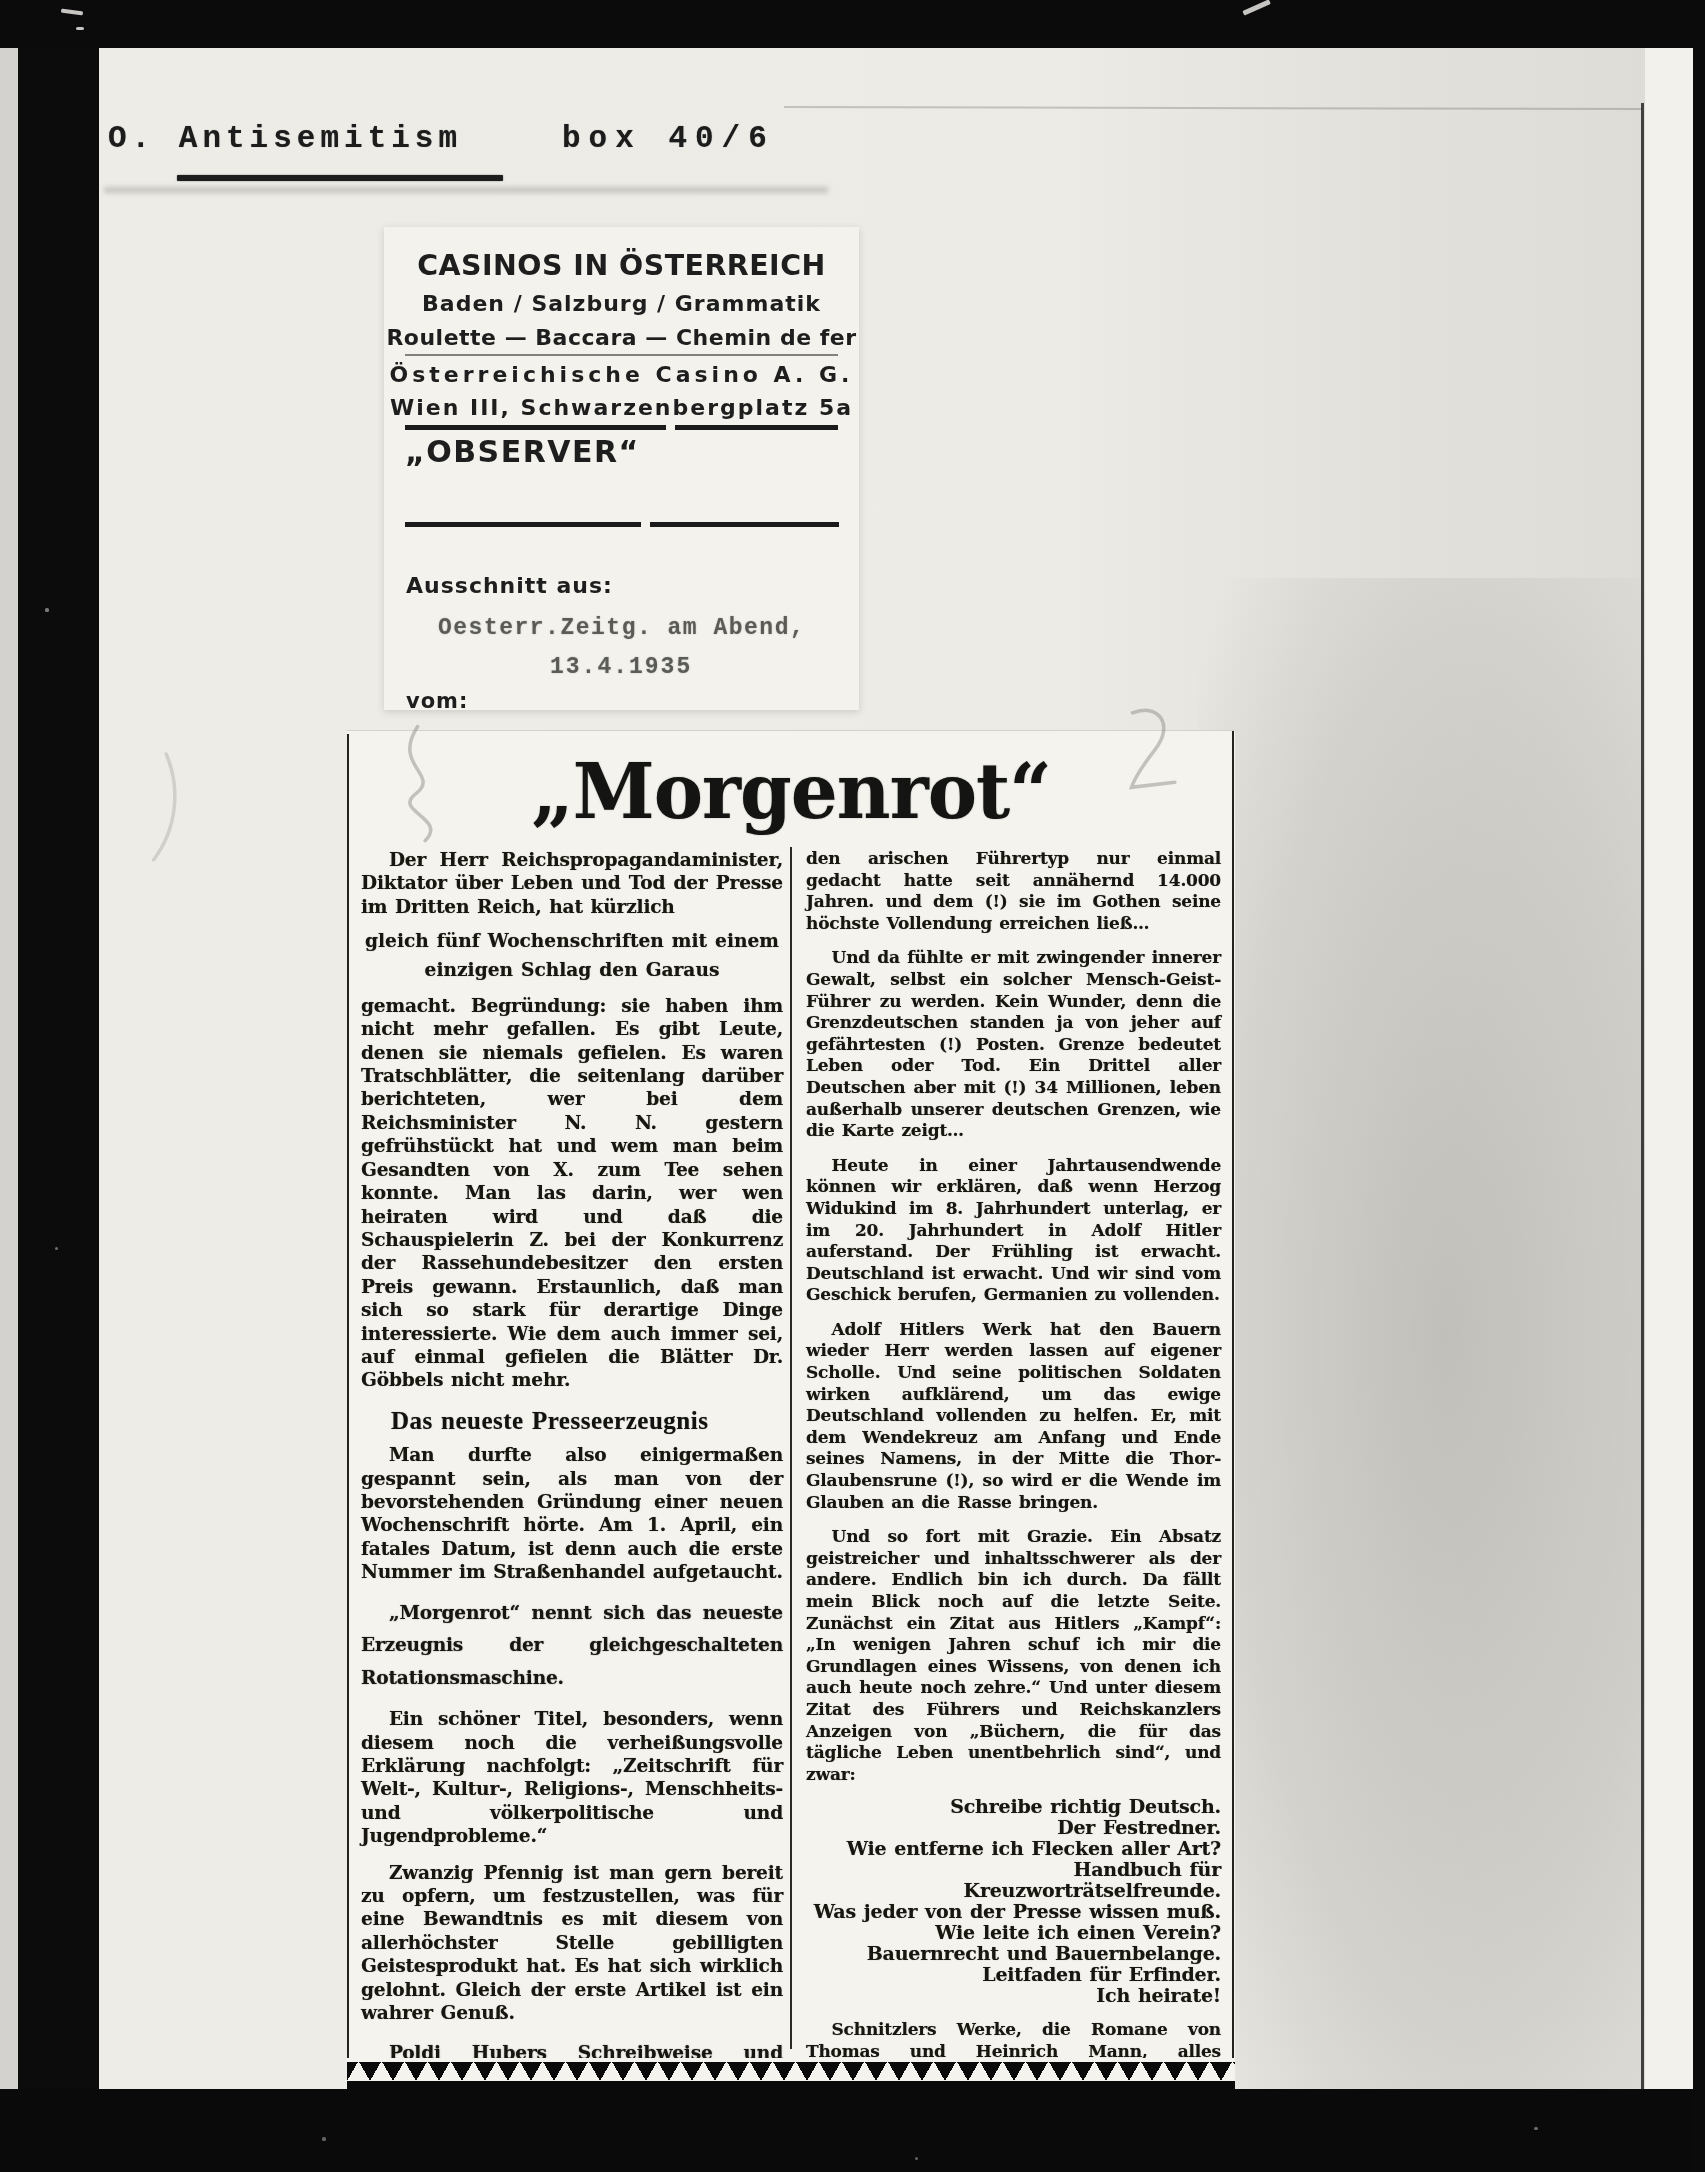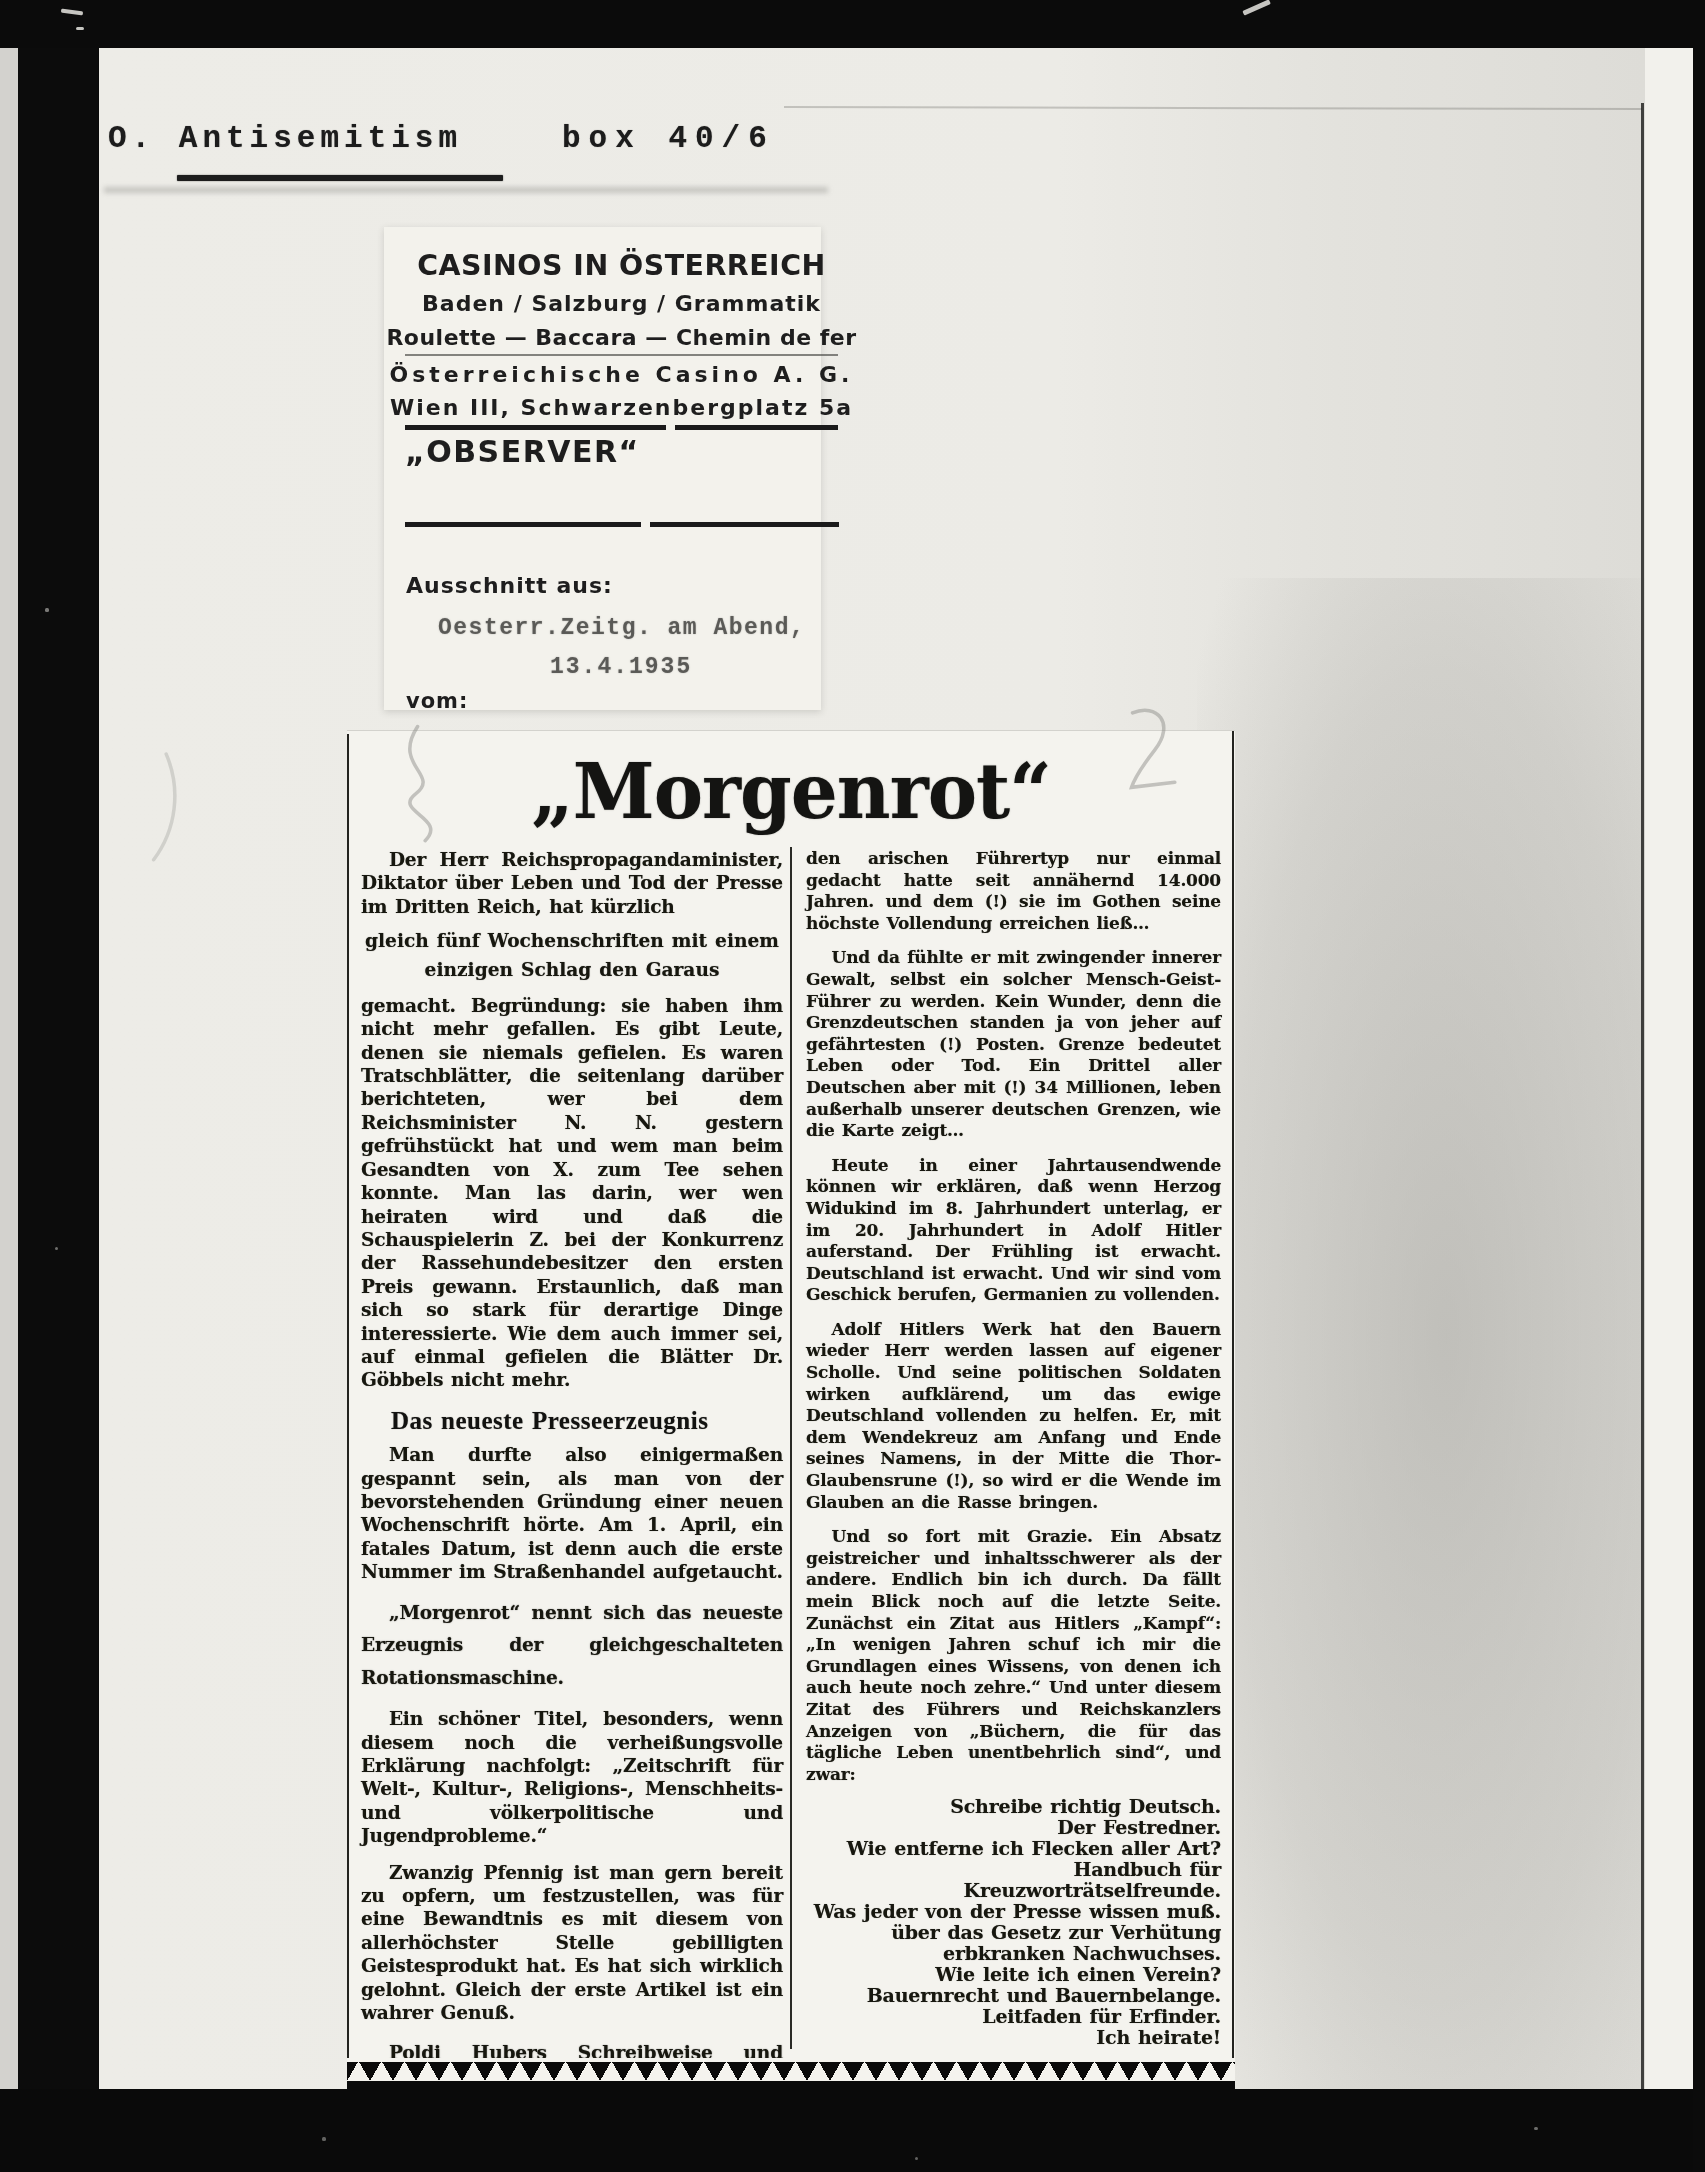--- a/index.html
+++ b/index.html
@@ -36,21 +36,21 @@
     color:#1c1c1c;font-weight:bold;
     text-shadow:0 0 1px rgba(20,20,20,.45);
     white-space:nowrap;
   }
   .hdr-index{left:108px;top:121px;font-size:31px;letter-spacing:5px;}
   .hdr-box{left:562px;top:121px;font-size:31px;letter-spacing:8px;}
   .hdr-underline{left:177px;top:175px;width:326px;height:5.5px;background:#1d1d1d;box-shadow:0 0 1.5px rgba(0,0,0,.6);border-radius:1px;}
   .smudge{left:104px;top:187px;width:724px;height:6px;background:rgba(110,110,106,.30);filter:blur(2.5px);}
   
   .sticker{
-    left:384px;top:227px;width:437px;height:483px;
+    left:384px;top:227px;width:475px;height:483px;
     background:#F3F2EC;box-shadow:0 2px 7px rgba(60,60,55,.18);
   }
   .sticker .sans{font-family:"DejaVu Sans","Liberation Sans",sans-serif;color:#1e1e1e;}
   .st-center{left:0;width:475px;text-align:center;}
   .casinos-title{top:21px;font-size:29px;font-weight:900;letter-spacing:0.5px;transform:scaleX(.98);color:#161616;}
   .casinos-cities{top:64px;font-size:22px;font-weight:bold;color:#2d2d2d;letter-spacing:1px;}
   .casinos-games{top:98px;font-size:22px;font-weight:bold;color:#2d2d2d;letter-spacing:0.5px;}
   .rule-thin{left:21px;top:127px;width:433px;height:1.5px;background:rgba(70,70,68,.65);}
   .casinos-company{top:135px;font-size:22px;font-weight:bold;letter-spacing:4px;color:#262626;}
   .casinos-address{top:168px;font-size:22px;font-weight:bold;letter-spacing:2px;color:#262626;}
@@ -158,21 +158,20 @@
     <p class="indent mt">Und da fühlte er mit zwingender innerer Gewalt, selbst ein solcher Mensch-Geist-Führer zu werden. Kein Wunder, denn die Grenzdeutschen standen ja von jeher auf gefährtesten (!) Posten. Grenze bedeutet Leben oder Tod. Ein Drittel aller Deutschen aber mit (!) 34 Millionen, leben außerhalb unserer deutschen Grenzen, wie die Karte zeigt…</p>
     <p class="indent mt">Heute in einer Jahrtausendwende können wir erklären, daß wenn Herzog Widukind im 8. Jahrhundert unterlag, er im 20. Jahrhundert in Adolf Hitler auferstand. Der Frühling ist erwacht. Deutschland ist erwacht. Und wir sind vom Geschick berufen, Germanien zu vollenden.</p>
     <p class="indent mt">Adolf Hitlers Werk hat den Bauern wieder Herr werden lassen auf eigener Scholle. Und seine politischen Soldaten wirken aufklärend, um das ewige Deutschland vollenden zu helfen. Er, mit dem Wendekreuz am Anfang und Ende seines Namens, in der Mitte die Thor-Glaubensrune (!), so wird er die Wende im Glauben an die Rasse bringen.</p>
     <p class="indent mt">Und so fort mit Grazie. Ein Absatz geistreicher und inhaltsschwerer als der andere. Endlich bin ich durch. Da fällt mein Blick noch auf die letzte Seite. Zunächst ein Zitat aus Hitlers „Kampf“: „In wenigen Jahren schuf ich mir die Grundlagen eines Wissens, von denen ich auch heute noch zehre.“ Und unter diesem Zitat des Führers und Reichskanzlers Anzeigen von „Büchern, die für das tägliche Leben unentbehrlich sind“, und zwar:</p>
     <ul class="booklist">
       <li>Schreibe richtig Deutsch.</li>
       <li>Der Festredner.</li>
       <li>Wie entferne ich Flecken aller Art?</li>
       <li>Handbuch für Kreuzworträtselfreunde.</li>
       <li>Was jeder von der Presse wissen muß.</li>
-      <li>über das Gesetz zur Verhütung erbkranken Nachwuchses.</li>
       <li>Wie leite ich einen Verein?</li>
       <li>Bauernrecht und Bauernbelange.</li>
       <li>Leitfaden für Erfinder.</li>
       <li>Ich heirate!</li>
     </ul>
     <p class="indent mt">Schnitzlers Werke, die Romane von Thomas und Heinrich Mann, alles verbrannte man auf dem Scheiterhaufen. Aber mit einem Worte Hitlers macht man Reklame für solche Erzeugnisse in der neuen, vom Reichspropagandaministerium wohlwellend geförderten Zeitschrift „Morgenrot“.</p>
 
   </div>
 </div>
 

